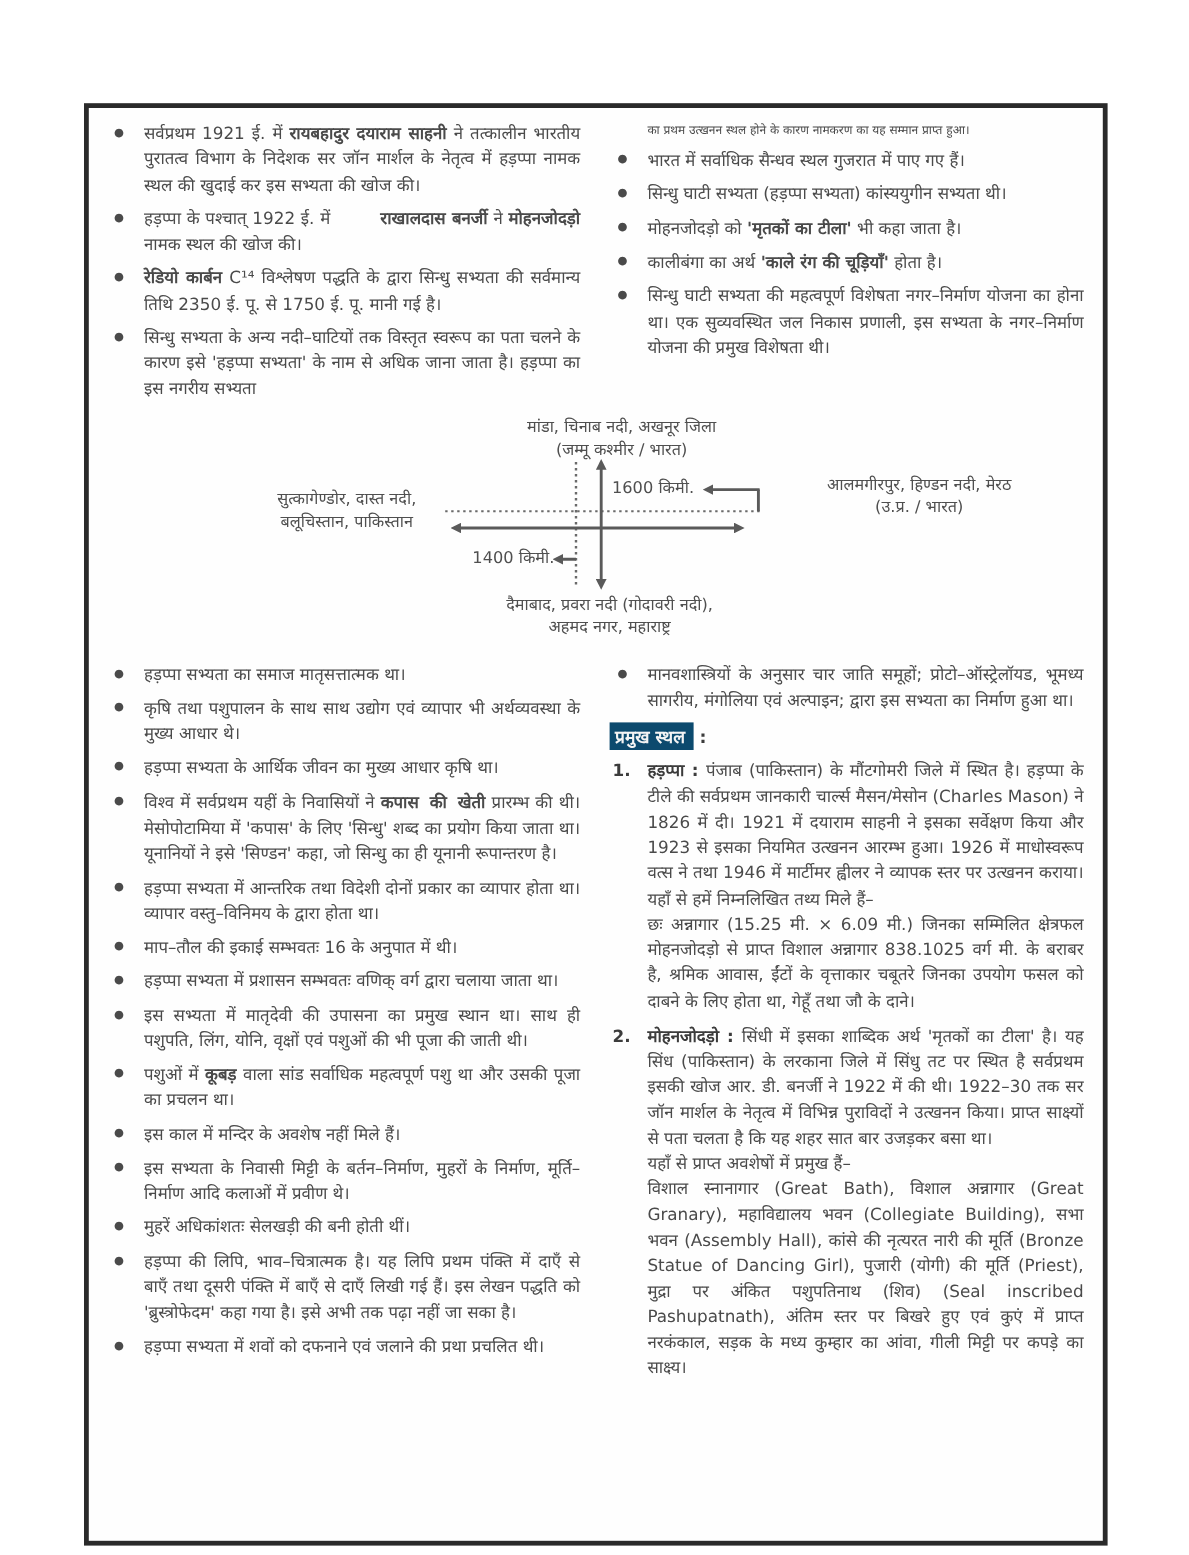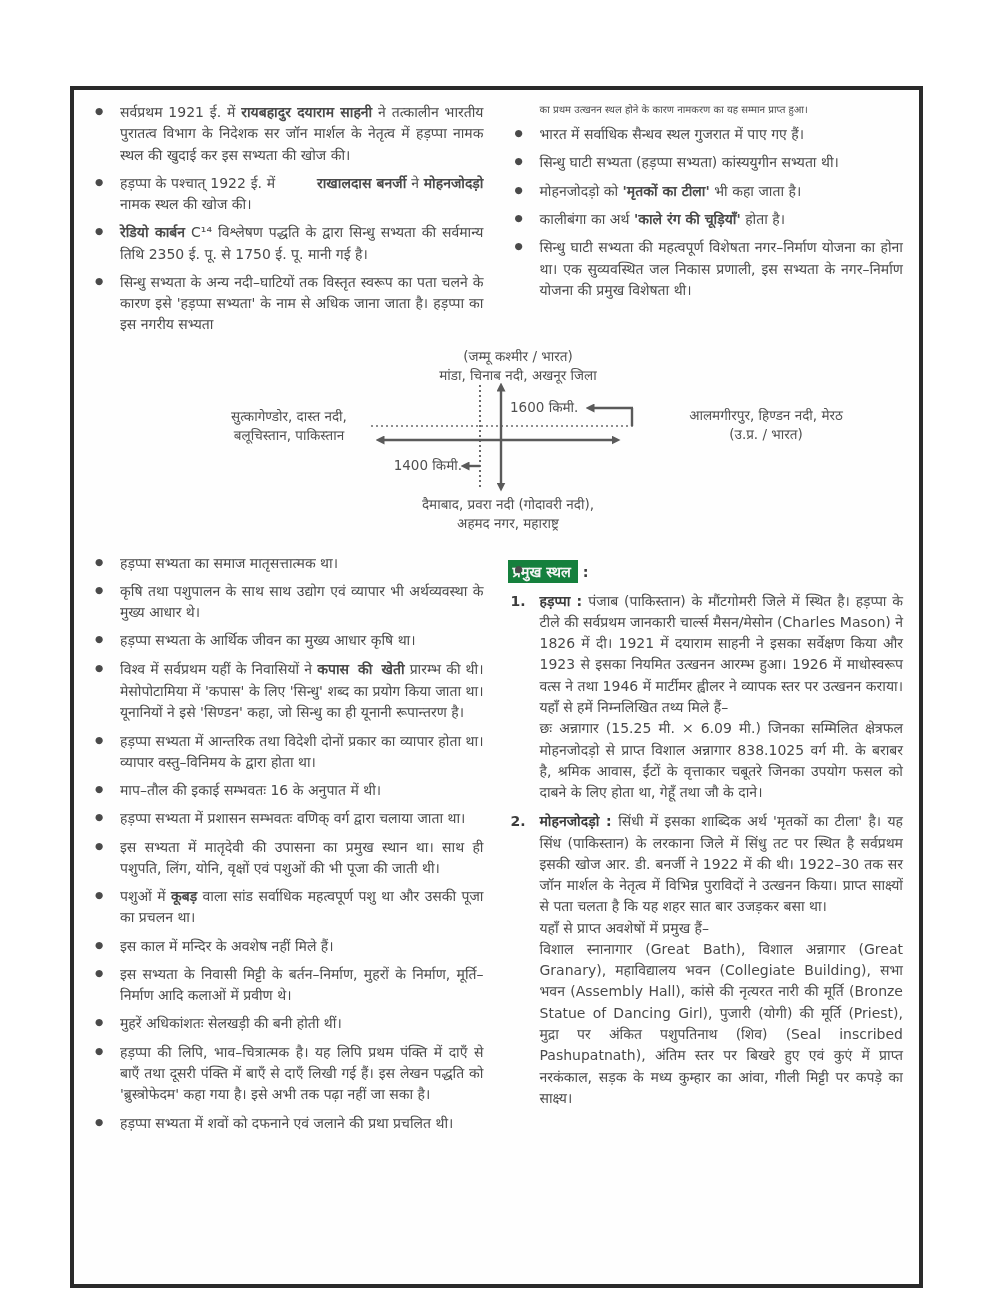--- a/index.html
+++ b/index.html
@@ -24,21 +24,21 @@
   .cont{padding-left:32px;margin:0 0 7px 0;text-align:justify;font-size:10px;line-height:1.52;}
   b,.b{font-weight:700;color:#3c3c3c;}
   
   .diagram{position:relative;height:196px;margin:4px 0 10px 0;font-size:13.5px;line-height:1.45;}
   .dlabel{position:absolute;text-align:center;color:#4f4f4f;}
   .dist{position:absolute;color:#4f4f4f;}
   .diagram svg{position:absolute;left:0;top:0;}
   
   .section-heading{margin:2px 0 8px 0;font-size:14.5px;}
   .section-heading .hl{
-    background:#15803d;color:#f4f4f4;font-weight:700;
+    background:#0c4a6e;color:#f4f4f4;font-weight:700;
     padding:1px 7px 2px 5px;display:inline-block;
   }
   ol.sites{list-style:none;margin:0;padding:0;counter-reset:none;}
   li.site{
     position:relative;padding-left:32px;margin:0 0 8px 0;
     text-align:justify;font-size:14px;line-height:1.52;
   }
   .site-num{position:absolute;left:3px;top:0;font-weight:700;color:#3c3c3c;}
   .site p{margin:0;}
 </style>
@@ -84,28 +84,28 @@
 
       <line x1="413" y1="40" x2="413" y2="140" stroke="#5a5a5a" stroke-width="2.4" marker-start="url(#ah)" marker-end="url(#ahe)"></line>
       <line x1="292" y1="93" x2="528" y2="93" stroke="#5a5a5a" stroke-width="2.4" marker-start="url(#ah)" marker-end="url(#ahe)"></line>
 
       <line x1="502" y1="61" x2="545" y2="61" stroke="#5a5a5a" stroke-width="2.4" marker-start="url(#ah)"></line>
       <line x1="544" y1="61" x2="544" y2="79" stroke="#5a5a5a" stroke-width="2.4"></line>
 
       <line x1="377" y1="119" x2="392" y2="119" stroke="#5a5a5a" stroke-width="2.4" marker-start="url(#ah)"></line>
     </svg>
     <div class="dlabel" style="left:290px;top:0;width:280px;">
+      <div>मांडा, चिनाब नदी, अखनूर जिला</div>
       <div>(जम्मू कश्मीर / भारत)</div>
-      <div>मांडा, चिनाब नदी, अखनूर जिला</div>
     </div>
     <div class="dlabel" style="left:112px;top:60px;width:178px;">
       <div>सुत्कागेण्डोर, दास्त नदी,</div>
       <div>बलूचिस्तान, पाकिस्तान</div>
     </div>
-    <div class="dlabel" style="left:552px;top:48px;width:252px;margin-top:11px;">
+    <div class="dlabel" style="left:552px;top:48px;width:252px;">
       <div>आलमगीरपुर, हिण्डन नदी, मेरठ</div>
       <div>(उ.प्र. / भारत)</div>
     </div>
     <div class="dlabel" style="left:270px;top:148px;width:300px;">
       <div>दैमाबाद, प्रवरा नदी (गोदावरी नदी),</div>
       <div>अहमद नगर, महाराष्ट्र</div>
     </div>
     <div class="dist" style="left:422px;top:51px;text-align:center;">1600 किमी.</div>
     <div class="dist" style="left:296px;top:109px;width:78px;text-align:right;">1400 किमी.</div>
   </div>
@@ -124,21 +124,21 @@
         <li class="bitem"><span class="bullet">●</span><span><span>पशुओं में </span><span style="font-weight: 700;">कूबड़</span><span> वाला सांड सर्वाधिक महत्वपूर्ण पशु था और उसकी पूजा का प्रचलन था।</span></span></li>
         <li class="bitem"><span class="bullet">●</span><span><span>इस काल में मन्दिर के अवशेष नहीं मिले हैं।</span></span></li>
         <li class="bitem"><span class="bullet">●</span><span><span>इस सभ्यता के निवासी मिट्टी के बर्तन–निर्माण, मुहरों के निर्माण, मूर्ति–निर्माण आदि कलाओं में प्रवीण थे।</span></span></li>
         <li class="bitem"><span class="bullet">●</span><span><span>मुहरें अधिकांशतः सेलखड़ी की बनी होती थीं।</span></span></li>
         <li class="bitem"><span class="bullet">●</span><span><span>हड़प्पा की लिपि, भाव–चित्रात्मक है। यह लिपि प्रथम पंक्ति में दाएँ से बाएँ तथा दूसरी पंक्ति में बाएँ से दाएँ लिखी गई हैं। इस लेखन पद्धति को 'ब्रुस्त्रोफेदम' कहा गया है। इसे अभी तक पढ़ा नहीं जा सका है।</span></span></li>
         <li class="bitem"><span class="bullet">●</span><span><span>हड़प्पा सभ्यता में शवों को दफनाने एवं जलाने की प्रथा प्रचलित थी।</span></span></li>
       </ul>
     </div>
     <div class="col">
       <ul class="blist">
-        <li class="bitem"><span class="bullet">●</span></li>
+        <li class="bitem"><span class="bullet">●</span><span><span>मानवशास्त्रियों के अनुसार चार जाति समूहों; प्रोटो–ऑस्ट्रेलॉयड, भूमध्य सागरीय, मंगोलिया एवं अल्पाइन; द्वारा इस सभ्यता का निर्माण हुआ था।</span></span></li>
       </ul>
       <div class="section-heading">
         <span class="hl">प्रमुख स्थल</span><span class="b"> :</span>
       </div>
       <ol class="sites">
         <li class="site">
           <span class="site-num">1.</span>
           <p><b>हड़प्पा : </b><span>पंजाब (पाकिस्तान) के मौंटगोमरी जिले में स्थित है। हड़प्पा के टीले की सर्वप्रथम जानकारी चार्ल्स मैसन/मेसोन (Charles Mason) ने 1826 में दी। 1921 में दयाराम साहनी ने इसका सर्वेक्षण किया और 1923 से इसका नियमित उत्खनन आरम्भ हुआ। 1926 में माधोस्वरूप वत्स ने तथा 1946 में मार्टीमर ह्वीलर ने व्यापक स्तर पर उत्खनन कराया। यहाँ से हमें निम्नलिखित तथ्य मिले हैं–</span></p>
           <p>छः अन्नागार (15.25 मी. × 6.09 मी.) जिनका सम्मिलित क्षेत्रफल मोहनजोदड़ो से प्राप्त विशाल अन्नागार 838.1025 वर्ग मी. के बराबर है, श्रमिक आवास, ईंटों के वृत्ताकार चबूतरे जिनका उपयोग फसल को दाबने के लिए होता था, गेहूँ तथा जौ के दाने।</p>
         </li>

